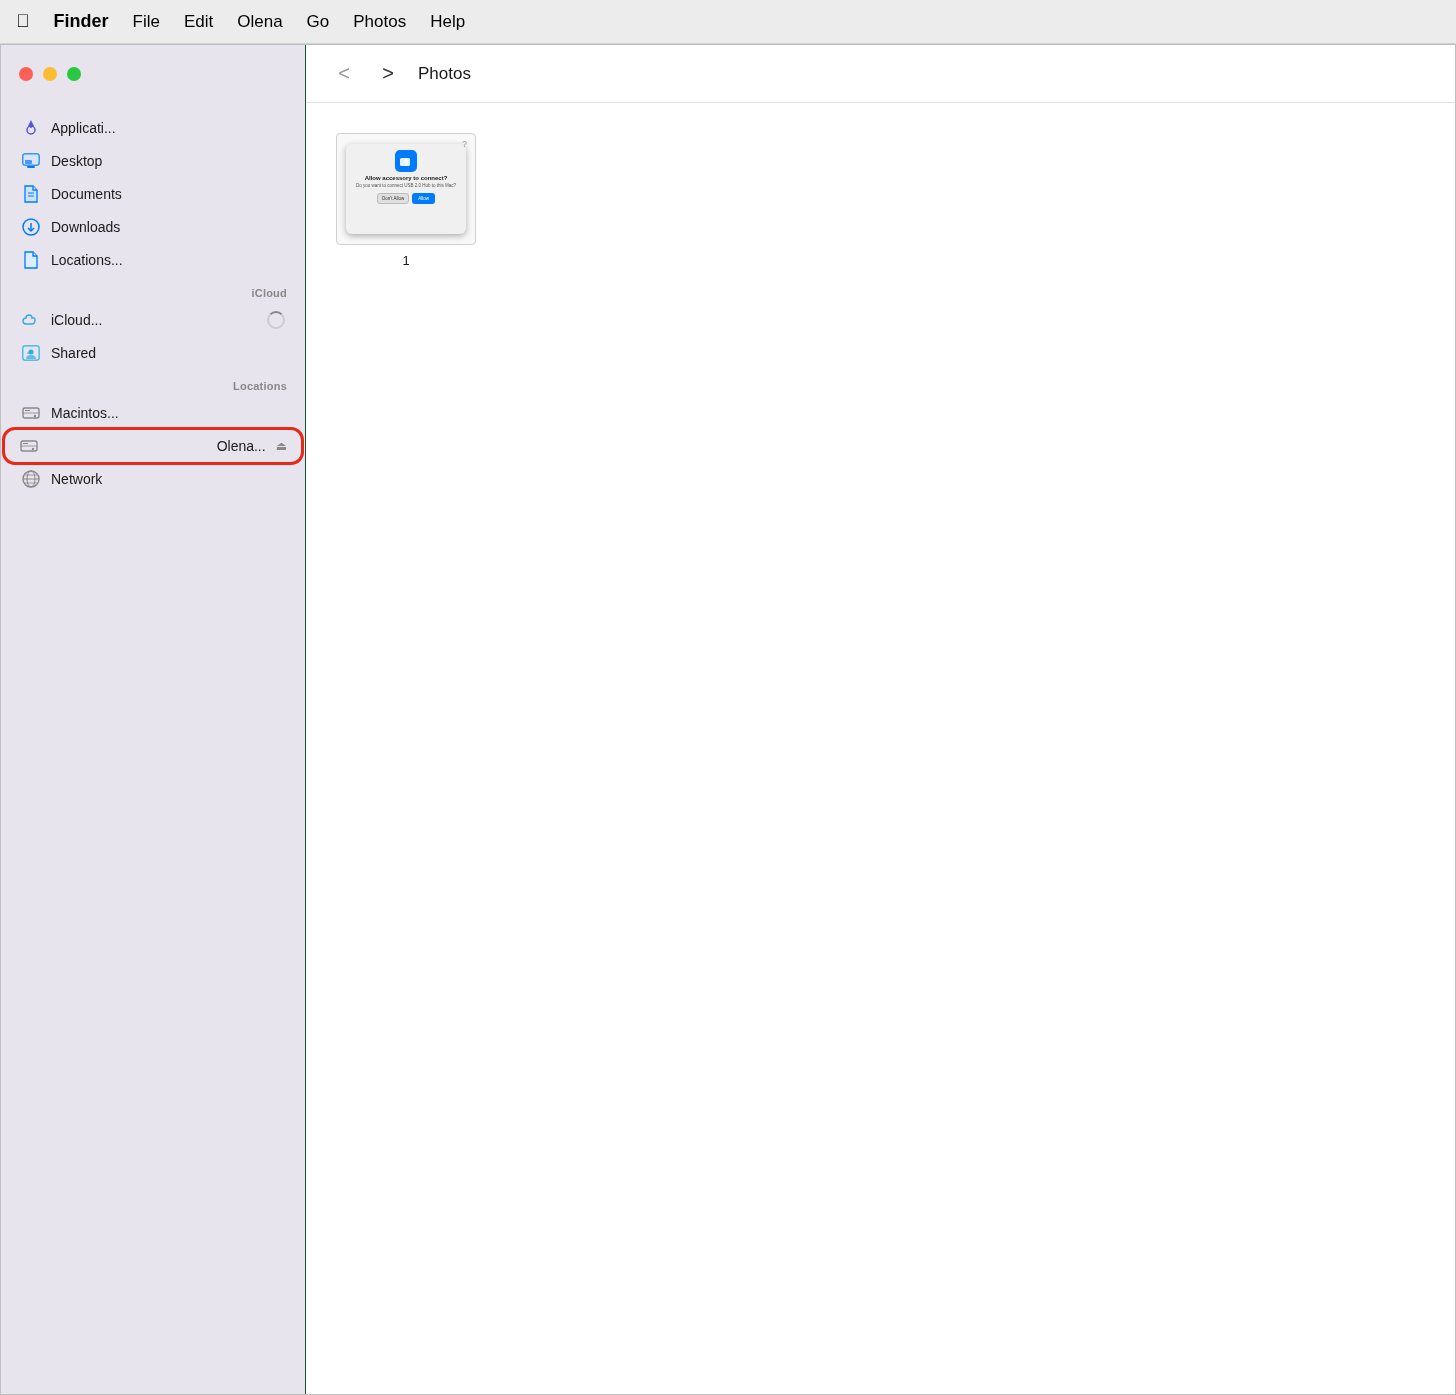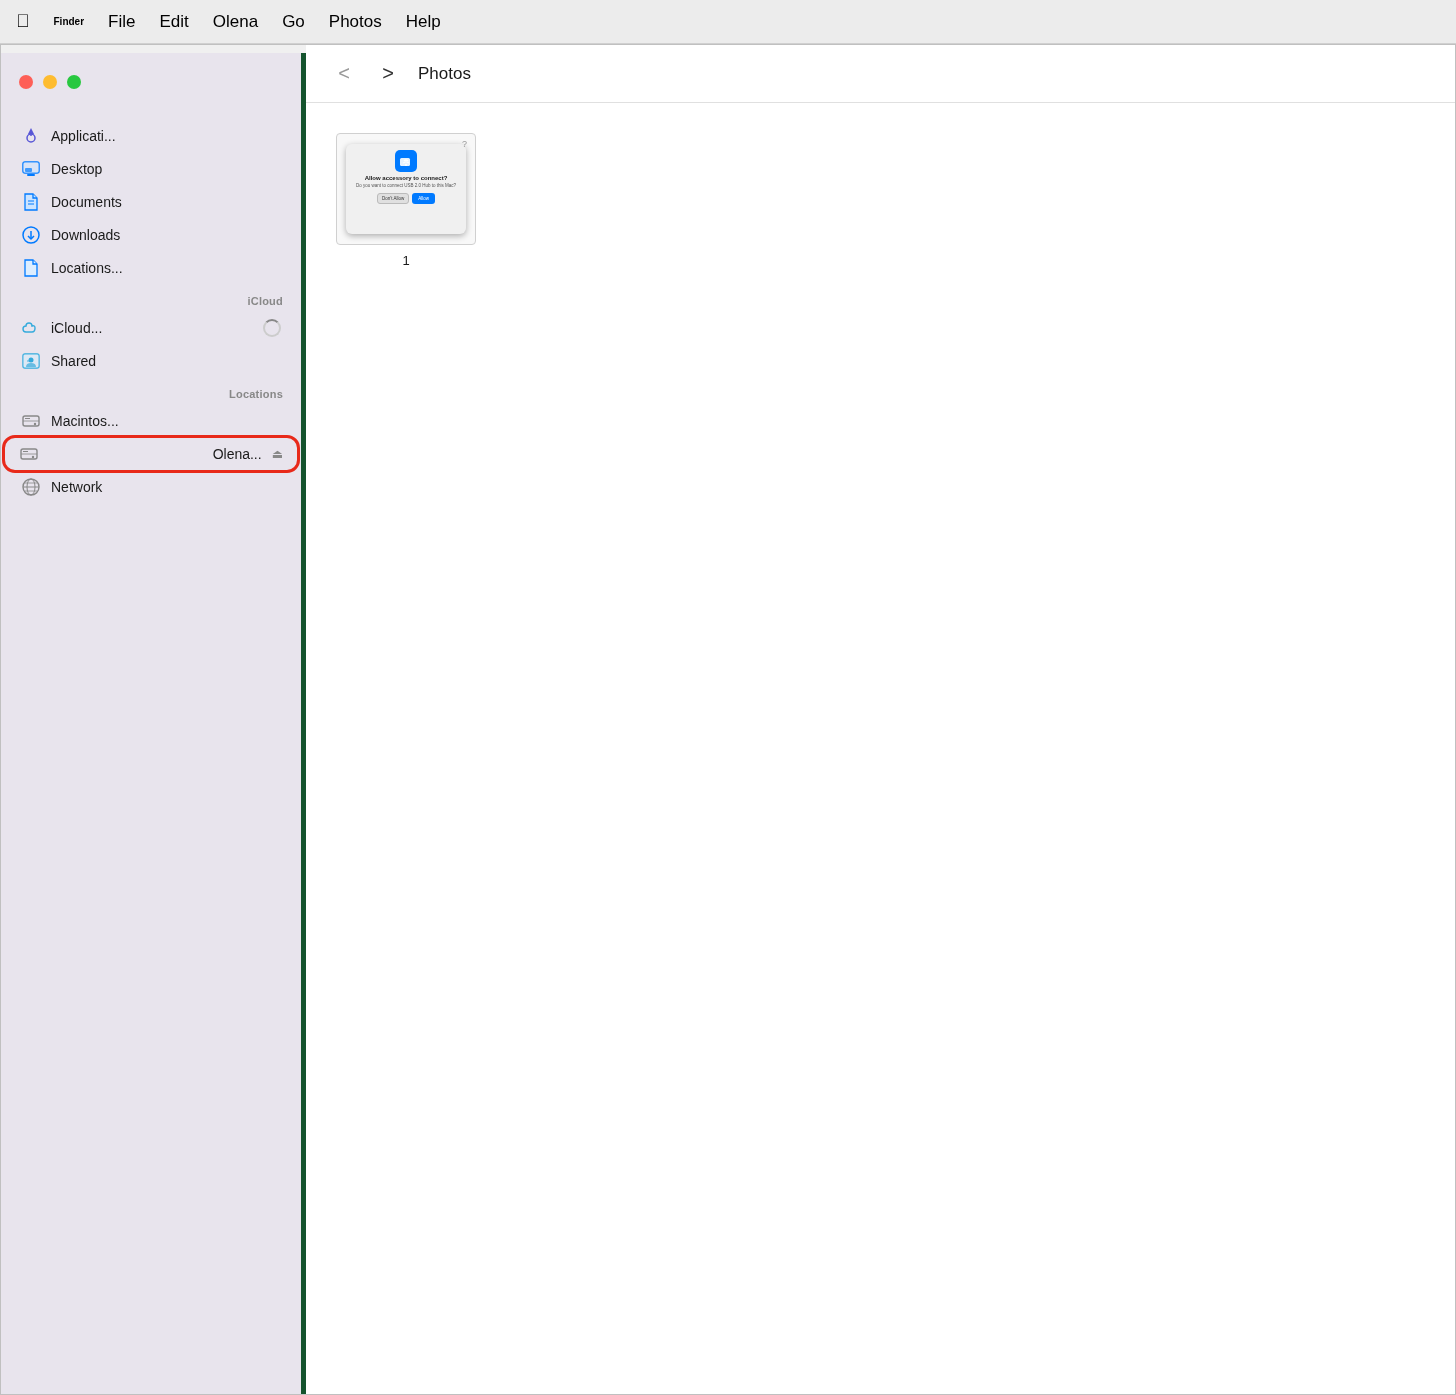--- a/index.html
+++ b/index.html
@@ -19,45 +19,44 @@
       padding: 0 16px;
       gap: 24px;
       border-bottom: 1px solid #d0d0d0;
     }
     .menubar-apple {
       font-size: 18px;
       cursor: pointer;
     }
     .menubar-app-name {
       font-weight: 700;
-      font-size: 10px;
+      font-size: 18px;
     }
     .menubar-item {
       font-size: 17px;
       cursor: pointer;
     }
 
     
     .finder-window {
       display: flex;
       width: 100%;
       height: calc(1395px - 44px);
       border: 1px solid #c0c0c0;
     }
 
     
     .sidebar {
       width: 305px;
       min-width: 305px;
       background: #e8e4ed;
-      border-right: 5px solid #14532d;
+      border-right: 1px solid #14532d;
       display: flex;
       flex-direction: column;
       overflow: hidden;
-      margin-top: 8px;
     }
 
     .sidebar-titlebar {
       height: 58px;
       display: flex;
       align-items: center;
       padding: 0 18px;
       gap: 10px;
       flex-shrink: 0;
     }

